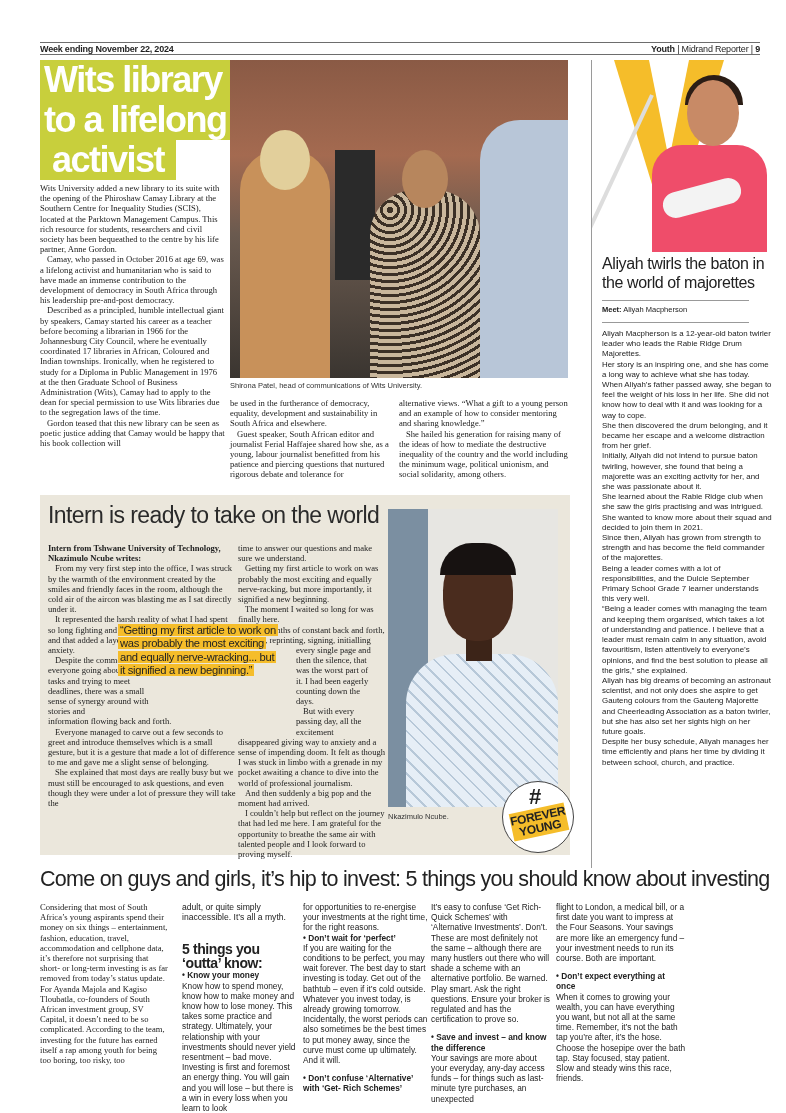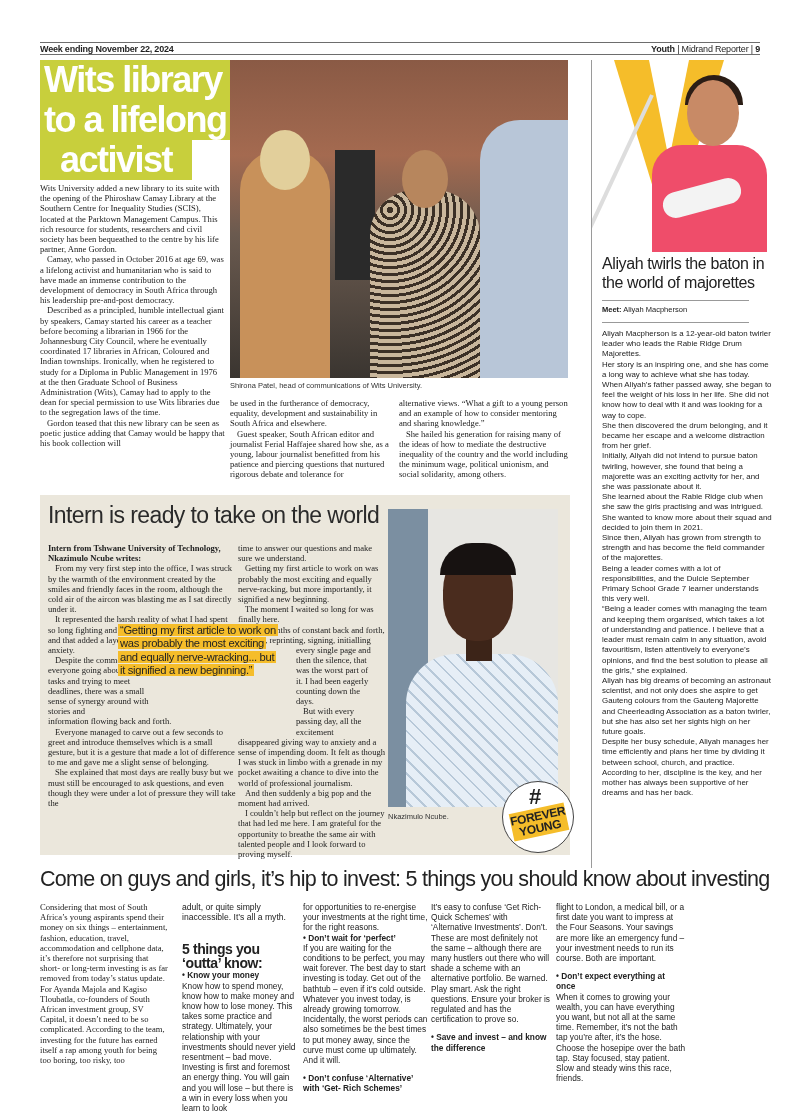--- a/index.html
+++ b/index.html
@@ -8,21 +8,21 @@
 
   .folio { position: absolute; left: 40px; top: 42px; width: 720px; height: 13px; border-top: 1px solid #6d6d6d; border-bottom: 1px solid #6d6d6d; }
   .folio .date { position: absolute; left: 0; top: 0; font-family: "Liberation Sans", sans-serif; font-weight: bold; font-size: 9px; line-height: 12px; letter-spacing: -0.2px; }
   .folio .right { position: absolute; right: 0; top: 0; font-family: "Liberation Sans", sans-serif; font-size: 9px; line-height: 12px; letter-spacing: -0.2px; }
   .folio .right b { font-weight: bold; }
 
   
   .wits-headline { position: absolute; left: 40px; top: 60px; width: 220px; font-family: "Liberation Sans", sans-serif; font-weight: bold; font-size: 36px; line-height: 40px; color: #fff; letter-spacing: -1.5px; }
   .wits-headline .l1 { position: absolute; left: 0; top: 0; white-space: nowrap; background: #c8cf3c; padding: 0 4px; height: 40px; }
   .wits-headline .l2 { position: absolute; left: 0; top: 40px; white-space: nowrap; background: #c8cf3c; padding: 0 4px; height: 40px; }
-  .wits-headline .l3 { position: absolute; left: 0; top: 80px; white-space: nowrap; background: #c8cf3c; padding: 0 20px; height: 40px; }
+  .wits-headline .l3 { position: absolute; left: 0; top: 80px; white-space: nowrap; background: #c8cf3c; padding: 0 12px; height: 40px; }
 
   .photo { position: absolute; overflow: hidden; }
   .wits-photo { left: 230px; top: 60px; width: 338px; height: 318px; background: linear-gradient(180deg,#8a5a45 0%, #a46a50 30%, #6a5a4f 55%, #3a3530 100%); }
   .wits-photo .p1 { position: absolute; left: 10px; top: 90px; width: 90px; height: 230px; border-radius: 40px 40px 0 0; background: #c8915a; }
   .wits-photo .p1h { position: absolute; left: 30px; top: 70px; width: 50px; height: 60px; border-radius: 50%; background: #e2cf9b; }
   .wits-photo .p2 { position: absolute; left: 140px; top: 130px; width: 110px; height: 190px; border-radius: 45px 45px 0 0; background: repeating-radial-gradient(circle at 20px 20px, #3b3026 0 3px, #c9b79c 3px 7px); }
   .wits-photo .p2h { position: absolute; left: 172px; top: 90px; width: 46px; height: 58px; border-radius: 50%; background: #b7865d; }
   .wits-photo .p3 { position: absolute; left: 250px; top: 60px; width: 90px; height: 260px; border-radius: 40px 0 0 0; background: #b8c6d8; }
   .wits-photo .p4 { position: absolute; left: 105px; top: 90px; width: 40px; height: 130px; background: #2a2a2a; }
   .caption-sans { position: absolute; font-family: "Liberation Sans", sans-serif; font-size: 7.5px; color: #333; }
@@ -144,21 +144,20 @@
     <p>Her story is an inspiring one, and she has come a long way to achieve what she has today.</p>
     <p>When Aliyah’s father passed away, she began to feel the weight of his loss in her life. She did not know how to deal with it and was looking for a way to cope.</p>
     <p>She then discovered the drum belonging, and it became her escape and a welcome distraction from her grief.</p>
     <p>Initially, Aliyah did not intend to pursue baton twirling, however, she found that being a majorette was an exciting activity for her, and she was passionate about it.</p>
     <p>She learned about the Rabie Ridge club when she saw the girls practising and was intrigued. She wanted to know more about their squad and decided to join them in 2021.</p>
     <p>Since then, Aliyah has grown from strength to strength and has become the field commander of the majorettes.</p>
     <p>Being a leader comes with a lot of responsibilities, and the Dulcie September Primary School Grade 7 learner understands this very well.</p>
     <p>“Being a leader comes with managing the team and keeping them organised, which takes a lot of understanding and patience. I believe that a leader must remain calm in any situation, avoid favouritism, listen attentively to everyone’s opinions, and find the best solution to please all the girls,” she explained.</p>
     <p>Aliyah has big dreams of becoming an astronaut scientist, and not only does she aspire to get Gauteng colours from the Gauteng Majorette and Cheerleading Association as a baton twirler, but she has also set her sights high on her future goals.</p>
     <p>Despite her busy schedule, Aliyah manages her time efficiently and plans her time by dividing it between school, church, and practice.</p>
-    <p>According to her, discipline is the key, and her mother has always been supportive of her dreams and has her back.</p>
   </div>
 </div>
 
 <div class="intern-box">
   <div class="intern-title">Intern is ready to take on the world</div>
 
   <div class="body-serif intern-col1">
     <p class="lead">Intern from Tshwane University of Technology, Nkazimulo Ncube writes:</p>
     <p>From my very first step into the office, I was struck by the warmth of the environment created by the smiles and friendly faces in the room, although the cold air of the aircon was blasting me as I sat directly under it.</p>
     <p>It represented the harsh reality of what I had spent so long fighting and waiting for,</p>
@@ -218,20 +217,21 @@
   <p class="bullet-head">• Don’t wait for ‘perfect’</p>
   <p>If you are waiting for the conditions to be perfect, you may wait forever. The best day to start investing is today. Get out of the bathtub – even if it’s cold outside. Whatever you invest today, is already growing tomorrow. Incidentally, the worst periods can also sometimes be the best times to put money away, since the curve must come up ultimately. And it will.</p>
   <div class="gap"></div>
   <p class="bullet-head">• Don’t confuse ‘Alternative’ with ‘Get- Rich Schemes’</p>
 </div>
 
 <div class="invest-col sans invest-c4">
   <p>It’s easy to confuse ‘Get Rich-Quick Schemes’ with ‘Alternative Investments’. Don’t. These are most definitely not the same – although there are many hustlers out there who will shade a scheme with an alternative portfolio. Be warned. Play smart. Ask the right questions. Ensure your broker is regulated and has the certification to prove so.</p>
   <div class="gap"></div>
   <p class="bullet-head">• Save and invest – and know the difference</p>
+  <p>Your savings are more about your everyday, any-day access funds – for things such as last-minute tyre purchases, an unexpected</p>
 </div>
 
 <div class="invest-col sans invest-c5">
   <p>flight to London, a medical bill, or a first date you want to impress at the Four Seasons. Your savings are more like an emergency fund – your investment needs to run its course. Both are important.</p>
   <div class="gap"></div>
   <p class="bullet-head">• Don’t expect everything at once</p>
   <p>When it comes to growing your wealth, you can have everything you want, but not all at the same time. Remember, it’s not the bath tap you’re after, it’s the hose. Choose the hosepipe over the bath tap. Stay focused, stay patient. Slow and steady wins this race, friends.</p>
 </div>
 
 </body></html>

